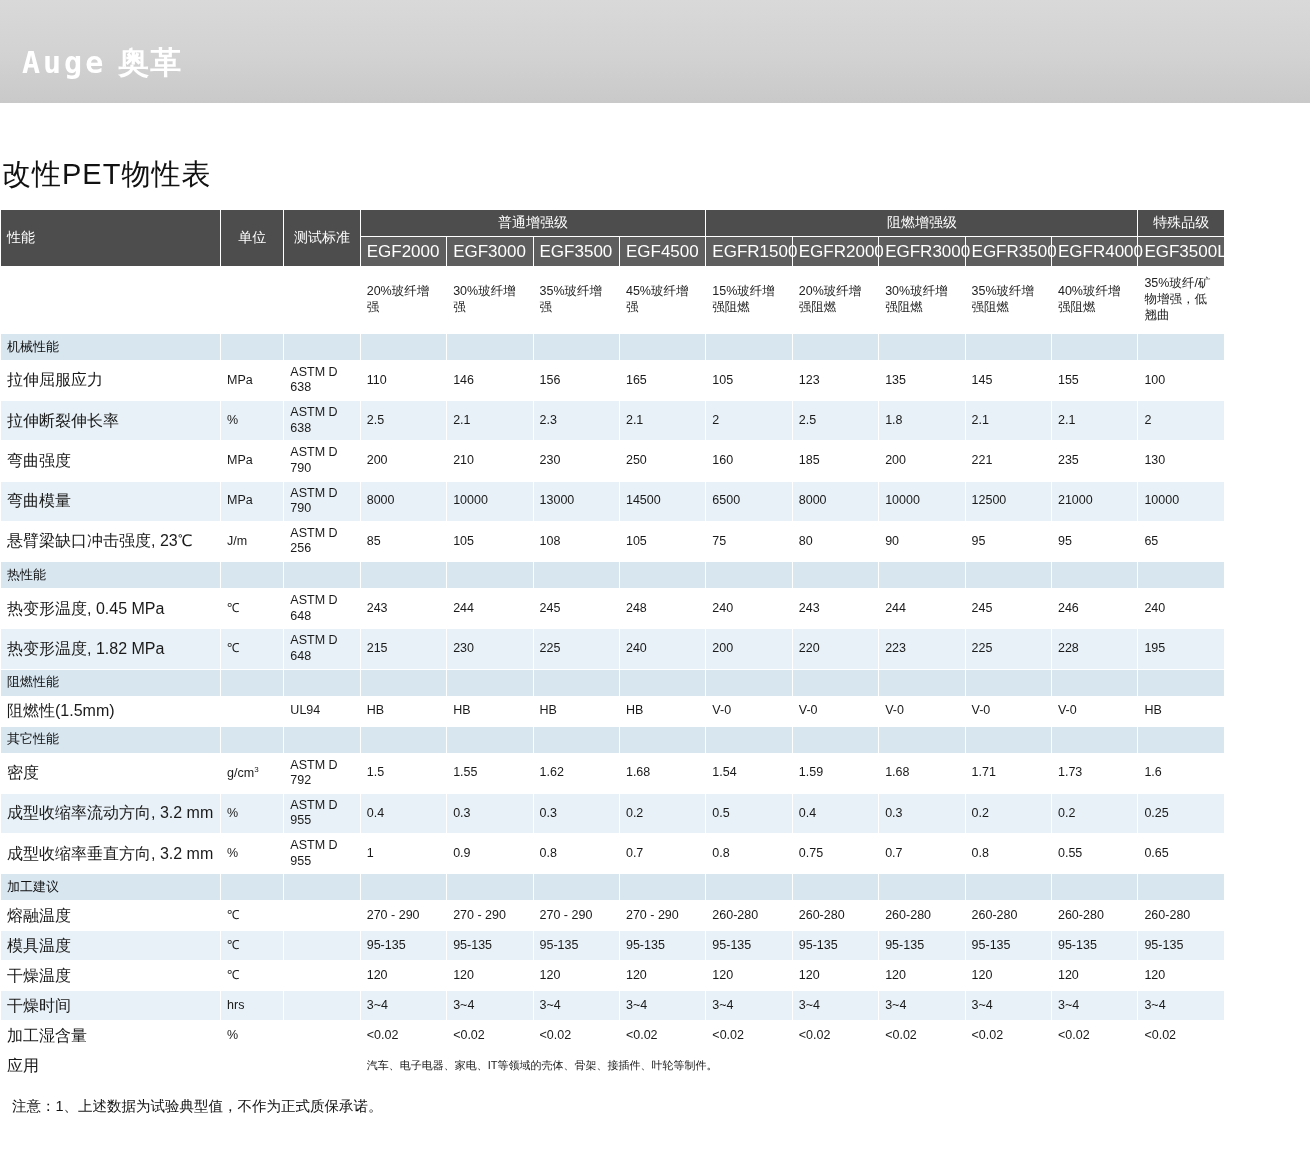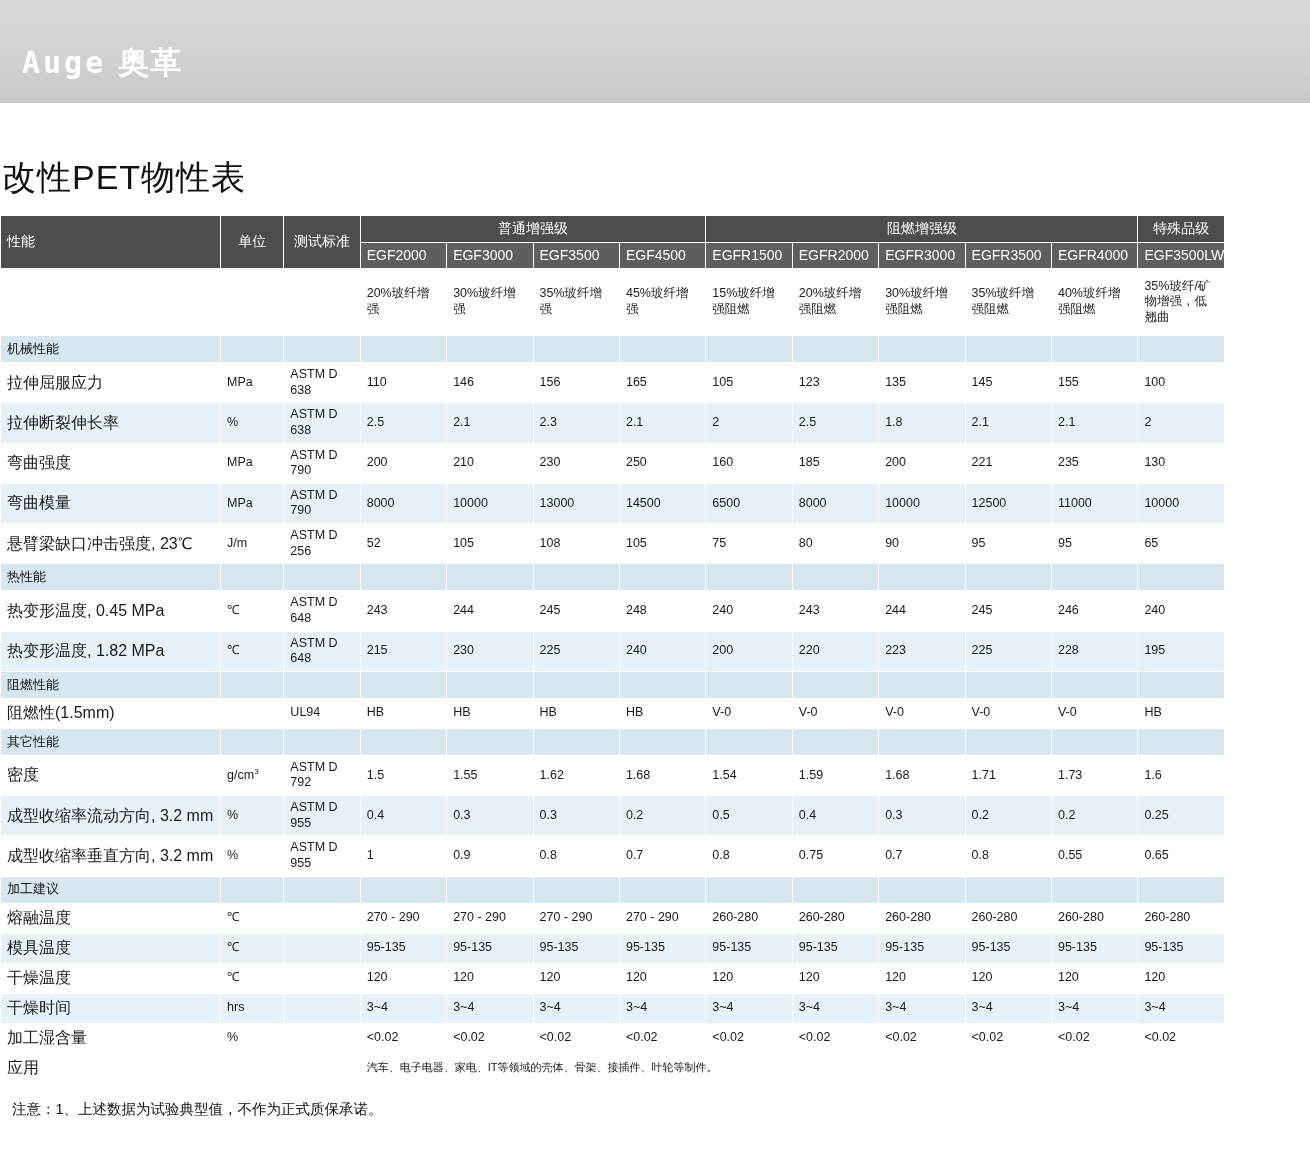--- a/index.html
+++ b/index.html
@@ -38,21 +38,21 @@
   }
   .logo .cn {
     margin-left: 12px;
     font-family: Liberation Mono, monospace;
     font-weight: bold;
     margin-top: 8px;
   }
   
   .page-title {
     margin: 52px 0 14px 2px;
-    font-size: 34px;
+    font-size: 29px;
     color: #111;
     letter-spacing: 1px;
     font-weight: normal;
   }
   
   table.spec {
     border-collapse: collapse;
     width: 1225px;
     table-layout: fixed;
     font-size: 12.5px;
@@ -70,21 +70,21 @@
     color: #ffffff;
     font-weight: bold;
     font-size: 14px;
   }
   .hdr-dark.center { text-align: center; }
   .hdr-mid {
     background: #5e5e5e;
     color: #ffffff;
     font-weight: bold;
     text-align: center;
-    font-size: 14px;
+    font-size: 17px;
   }
   .desc-row td {
     background: #ffffff;
     color: #222;
     font-size: 12.5px;
     vertical-align: top;
     padding-top: 8px;
     padding-bottom: 8px;
     height: 58px;
   }
@@ -249,28 +249,28 @@
         <td class="num">MPa</td>
         <td class="num">ASTM D 790</td>
         <td class="num">8000</td>
         <td class="num">10000</td>
         <td class="num">13000</td>
         <td class="num">14500</td>
         <td class="num">6500</td>
         <td class="num">8000</td>
         <td class="num">10000</td>
         <td class="num">12500</td>
-        <td class="num">11000</td>
+        <td class="num">21000</td>
         <td class="num">10000</td>
       </tr>
       <tr class="data row-a">
         <td class="lbl">悬臂梁缺口冲击强度, 23℃</td>
         <td class="num">J/m</td>
         <td class="num">ASTM D 256</td>
-        <td class="num">52</td>
+        <td class="num">85</td>
         <td class="num">105</td>
         <td class="num">108</td>
         <td class="num">105</td>
         <td class="num">75</td>
         <td class="num">80</td>
         <td class="num">90</td>
         <td class="num">95</td>
         <td class="num">95</td>
         <td class="num">65</td>
       </tr>

